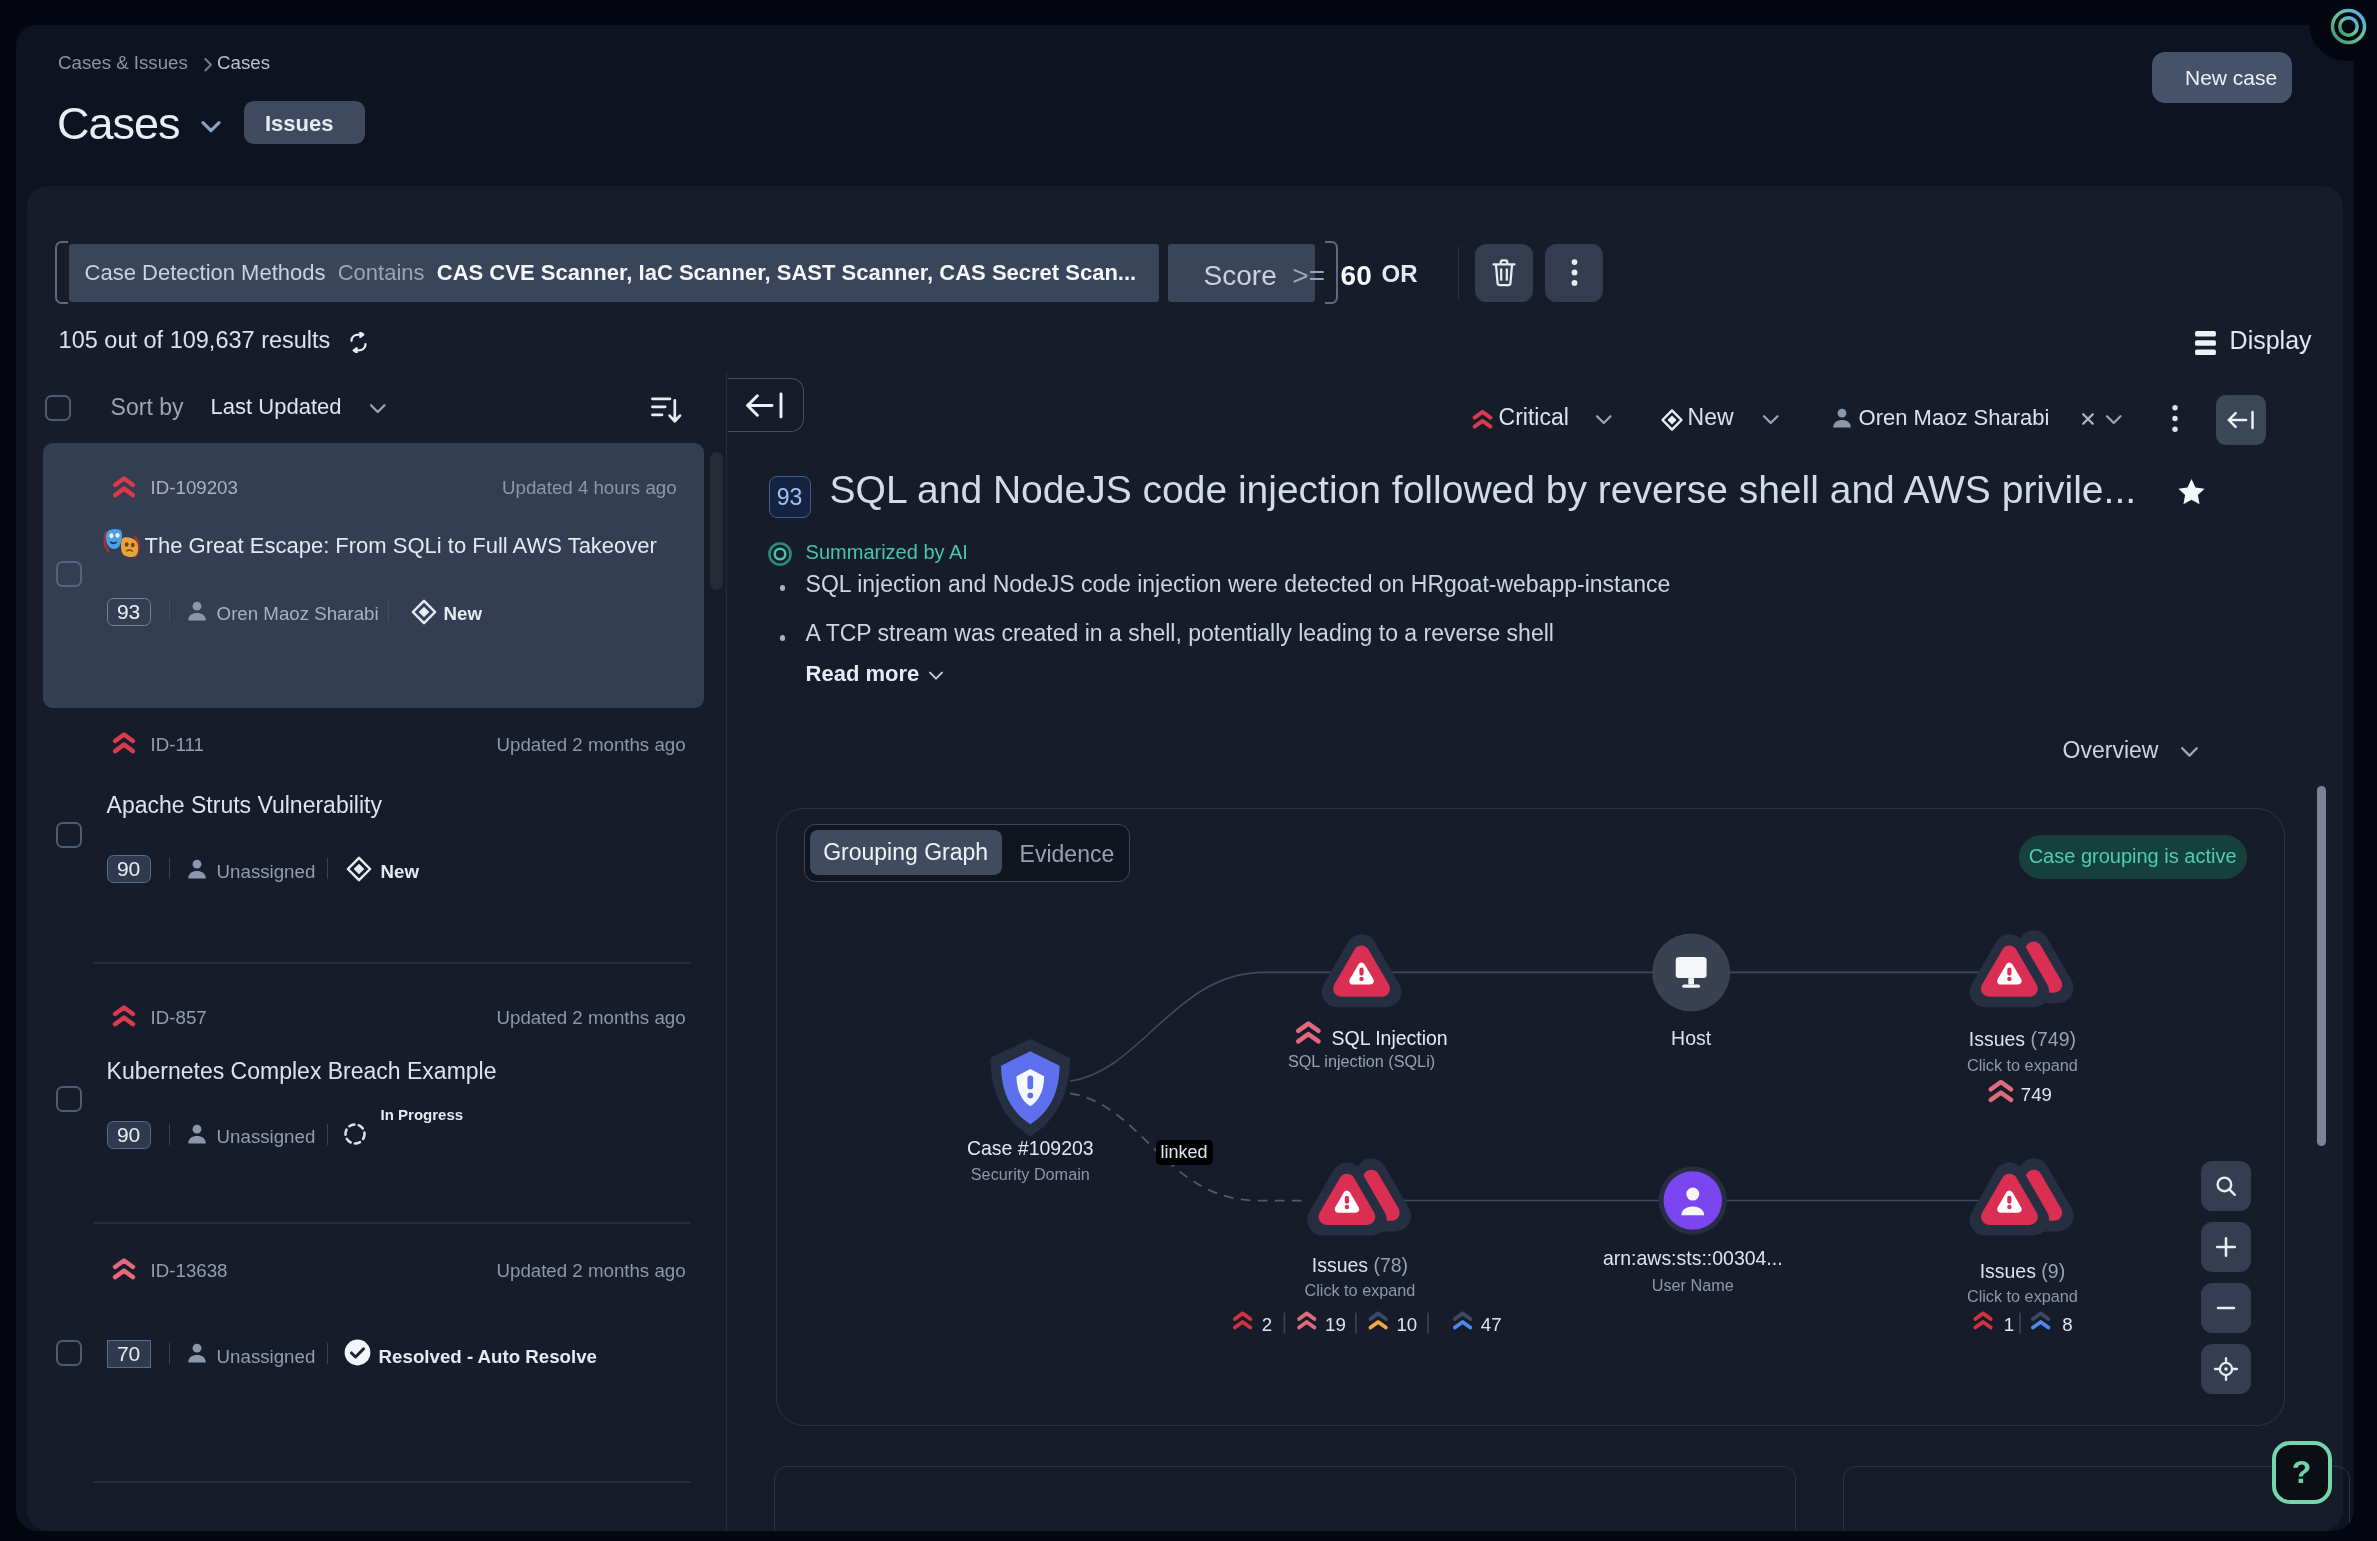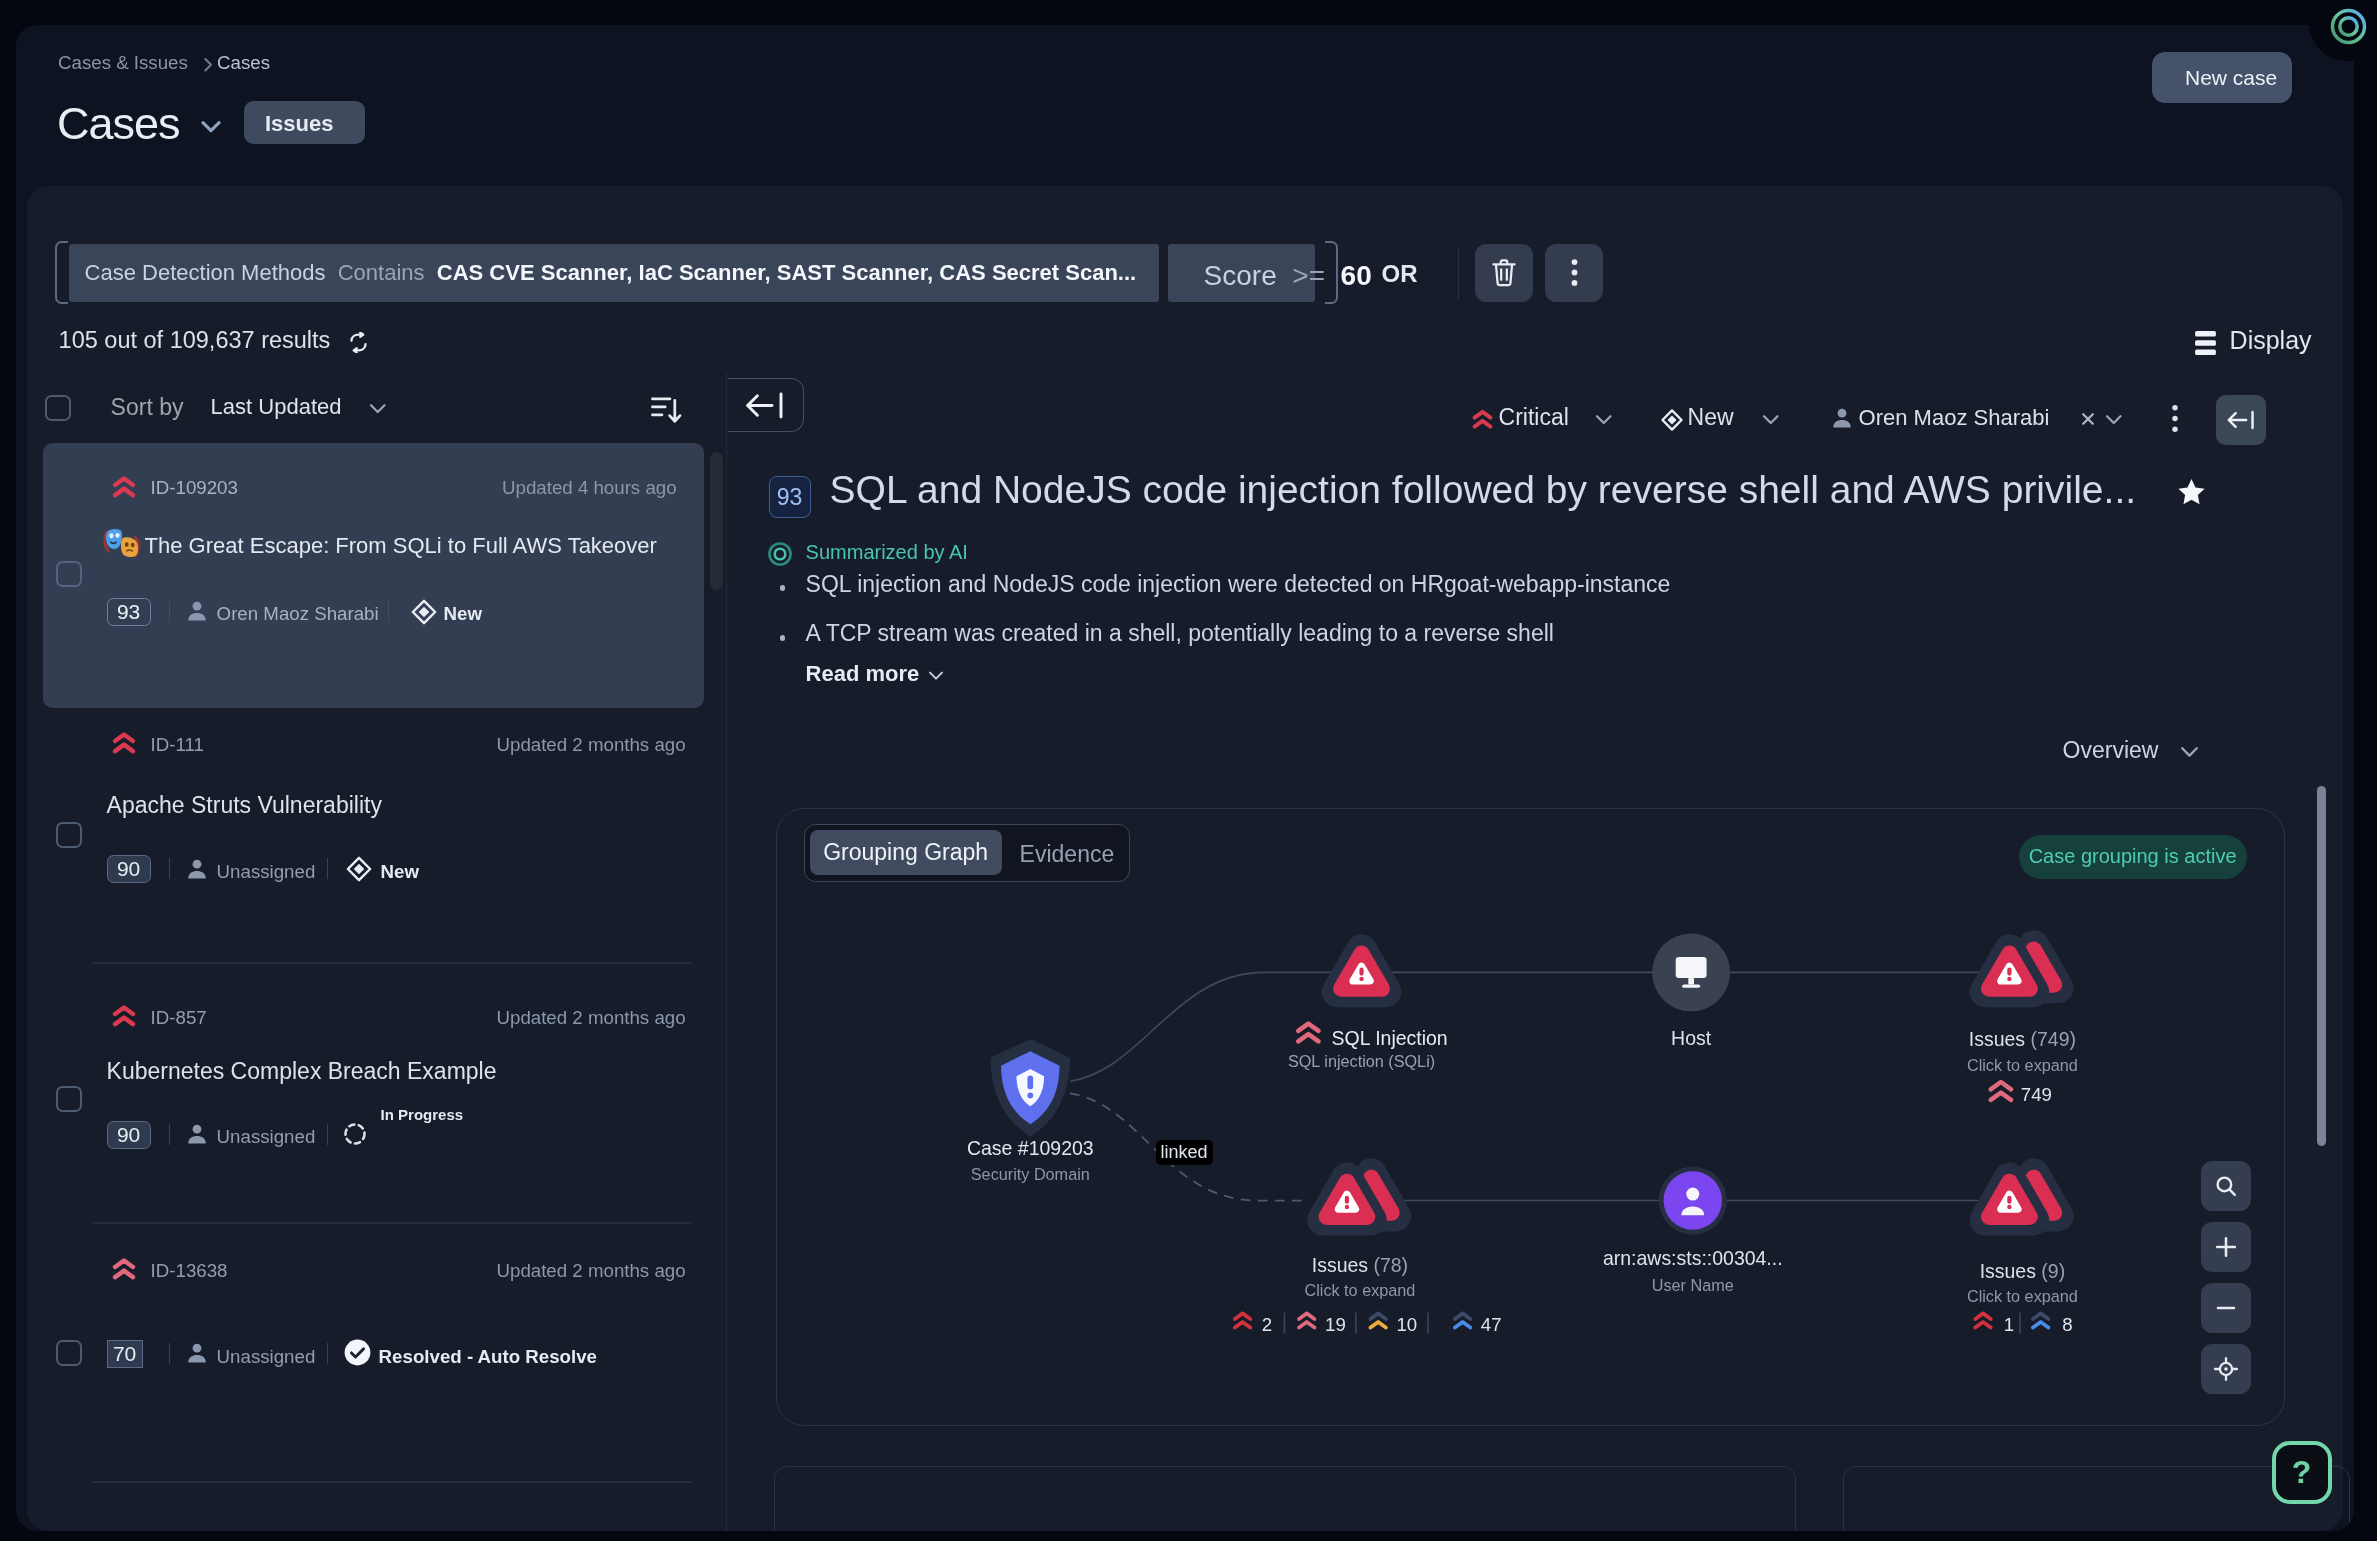--- a/index.html
+++ b/index.html
@@ -166,21 +166,21 @@
         </svg>
       <div class="t" style="left:354px;top:920px;font-size:15px;font-weight:700;color:#e6ebf3;">In Progress</div>
       <div class="abs" style="left:66px;top:1036px;width:598px;height:1.6px;background:#242d3f;"></div>
 
       <svg class="abs" style="left:84px;top:1070px;" width="26" height="26" viewBox="0 0 32 32" fill="none" stroke="#e2687c" stroke-width="5.5" stroke-linecap="round" stroke-linejoin="round">
           <path d="M5 13.5L16 5.5l11 8M5 26l11-8 11 8"></path>
         </svg>
       <div class="t" style="left:124px;top:1074px;font-size:18.7px;color:#939eb3;">ID-13638</div>
       <div class="t" style="left:406px;top:1074px;width:253px;text-align:right;font-size:18.7px;color:#8b97ac;">Updated 2 months ago</div>
       <div class="abs" style="left:29px;top:1154px;width:26px;height:26px;border:2px solid #4e5a70;border-radius:6.5px;"></div>
-      <div class="abs" style="left:80px;top:1154px;width:36px;height:28px;background:#303a4e;border:1.6px solid #5b6a86;border-radius:0;text-align:center;font-size:21px;line-height:25px;color:#e8edf4;">70</div>
+      <div class="abs" style="left:80px;top:1154px;width:44px;height:28px;background:#303a4e;border:1.6px solid #5b6a86;border-radius:0;text-align:center;font-size:21px;line-height:25px;color:#e8edf4;">70</div>
       <div class="abs" style="left:142px;top:1157px;width:1.6px;height:21px;background:#36415a;"></div>
       <svg class="abs" style="left:158px;top:1155px;" width="24" height="24" viewBox="0 0 30 30" fill="#8b97ad">
           <circle cx="15" cy="9" r="5.5"></circle>
           <path d="M4 27c0-6.5 5-9.5 11-9.5s11 3 11 9.5z"></path>
         </svg>
       <div class="t" style="left:190px;top:1160px;font-size:18.7px;color:#929db2;">Unassigned</div>
       <div class="abs" style="left:300px;top:1157px;width:1.6px;height:21px;background:#36415a;"></div>
       <svg class="abs" style="left:316px;top:1152px;" width="29" height="29" viewBox="0 0 36 36">
           <circle cx="18" cy="18" r="16" fill="#f2f5f9"></circle>
           <path d="M10.5 18.5l5 5 10-10" fill="none" stroke="#1d2432" stroke-width="3.6" stroke-linecap="round" stroke-linejoin="round"></path>

